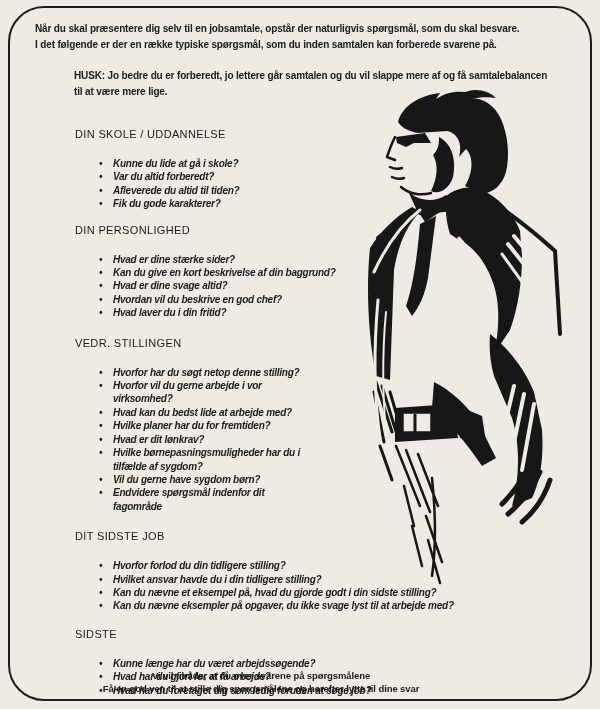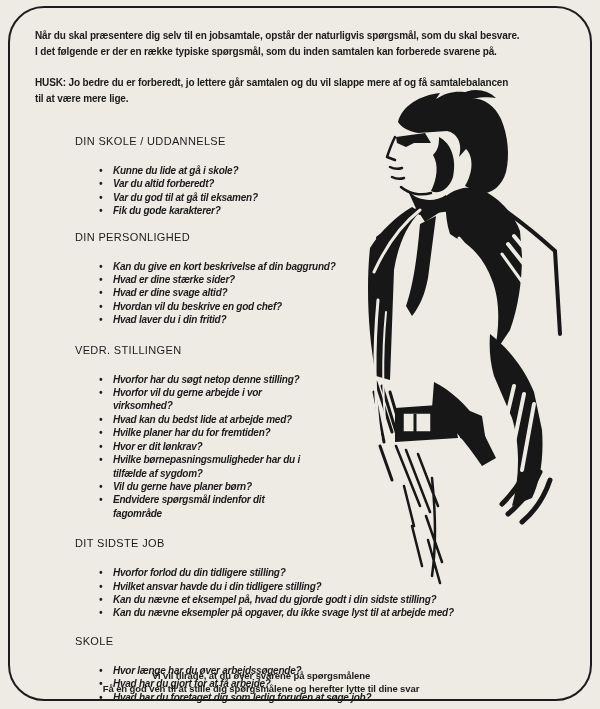--- a/index.html
+++ b/index.html
@@ -5,26 +5,26 @@
   html,body{margin:0;padding:0;background:#edebe4;}
   .page{
     position:relative;width:600px;height:709px;overflow:hidden;
     background:#edebe4;color:#1b1b1b;
     font-family:"Liberation Sans","DejaVu Sans",sans-serif;
   }
   .frame{
     position:absolute;left:8px;top:6px;right:8px;bottom:8px;
     border:2.5px solid #1c1c1c;border-radius:36px;pointer-events:none;
   }
-  .content{position:absolute;left:35px;top:28px;width:557px;}
+  .content{position:absolute;left:35px;top:21px;width:557px;}
   .intro,.husk{
     font-size:10px;font-weight:bold;letter-spacing:-0.15px;
     line-height:15.5px;white-space:pre-line;margin:0;
   }
-  .husk{margin-top:16px;}
+  .husk{margin-top:16px;margin-left:39px;}
   section h3{
     font-size:11px;font-weight:normal;letter-spacing:.35px;
     line-height:13px;margin:16px;padding-left:24px;
   }
   .s1 h3{margin-top:29px;}
   .s2 h3{margin-top:13px;}
   .s3 h3{margin-top:17px;}
   .s4 h3{margin-top:17px;}
   .s5 h3{margin-top:15px;}
   section ul{
@@ -51,64 +51,64 @@
     <p class="intro">Når du skal præsentere dig selv til en jobsamtale, opstår der naturligvis spørgsmål, som du skal besvare.
 I det følgende er der en række typiske spørgsmål, som du inden samtalen kan forberede svarene på.</p>
     <p class="husk">HUSK: Jo bedre du er forberedt, jo lettere går samtalen og du vil slappe mere af og få samtalebalancen
 til at være mere lige.</p>
 
     <section class="s1">
       <h3>DIN SKOLE / UDDANNELSE</h3>
       <ul>
           <li>Kunne du lide at gå i skole?</li>
           <li>Var du altid forberedt?</li>
-          <li>Var du god til at gå til eksamen?</li>
+          <li>Afleverede du altid til tiden?</li>
           <li>Fik du gode karakterer?</li>
         </ul>
     </section>
 
     <section class="s2">
       <h3>DIN PERSONLIGHED</h3>
       <ul>
+          <li>Hvad er dine stærke sider?</li>
           <li>Kan du give en kort beskrivelse af din baggrund?</li>
-          <li>Hvad er dine stærke sider?</li>
           <li>Hvad er dine svage altid?</li>
           <li>Hvordan vil du beskrive en god chef?</li>
           <li>Hvad laver du i din fritid?</li>
         </ul>
     </section>
 
     <section class="s3">
       <h3>VEDR. STILLINGEN</h3>
       <ul>
           <li>Hvorfor har du søgt netop denne stilling?</li>
           <li>Hvorfor vil du gerne arbejde i vor virksomhed?</li>
           <li>Hvad kan du bedst lide at arbejde med?</li>
           <li>Hvilke planer har du for fremtiden?</li>
-          <li>Hvor er dit lønkrav?</li>
+          <li>Hvad er dit lønkrav?</li>
           <li>Hvilke børnepasningsmuligheder har du i tilfælde af sygdom?</li>
-          <li>Vil du gerne have planer børn?</li>
+          <li>Vil du gerne have sygdom børn?</li>
           <li>Endvidere spørgsmål indenfor dit fagområde</li>
         </ul>
     </section>
 
     <section class="s4">
       <h3>DIT SIDSTE JOB</h3>
       <ul>
           <li>Hvorfor forlod du din tidligere stilling?</li>
           <li>Hvilket ansvar havde du i din tidligere stilling?</li>
           <li>Kan du nævne et eksempel på, hvad du gjorde godt i din sidste stilling?</li>
           <li>Kan du nævne eksempler på opgaver, du ikke svage lyst til at arbejde med?</li>
         </ul>
     </section>
 
     <section class="s5">
-      <h3>SKOLE</h3>
+      <h3>SIDSTE</h3>
       <ul>
-          <li>Hvor længe har du øver arbejdssøgende?</li>
+          <li>Kunne længe har du været arbejdssøgende?</li>
           <li>Hvad har du gjort for at få arbejde?</li>
           <li>Hvad har du foretaget dig som ledig foruden at søge job?</li>
         </ul>
     </section>
   </div>
 
   <svg class="man" viewBox="0 0 230 520" xmlns="http://www.w3.org/2000/svg" aria-hidden="true">
     <g fill="#171717" stroke="none">
 
       <path d="M36,36 C40,20 58,9 78,7 L74,13 C84,6 97,4 107,7 L101,13 C118,9 132,18 139,33 C146,49 148,70 144,86 C140,100 130,107 120,108 L103,100 C111,87 112,71 104,63 L97,71 C101,57 95,47 85,45 L56,47 C46,45 39,41 36,36 Z"></path>

